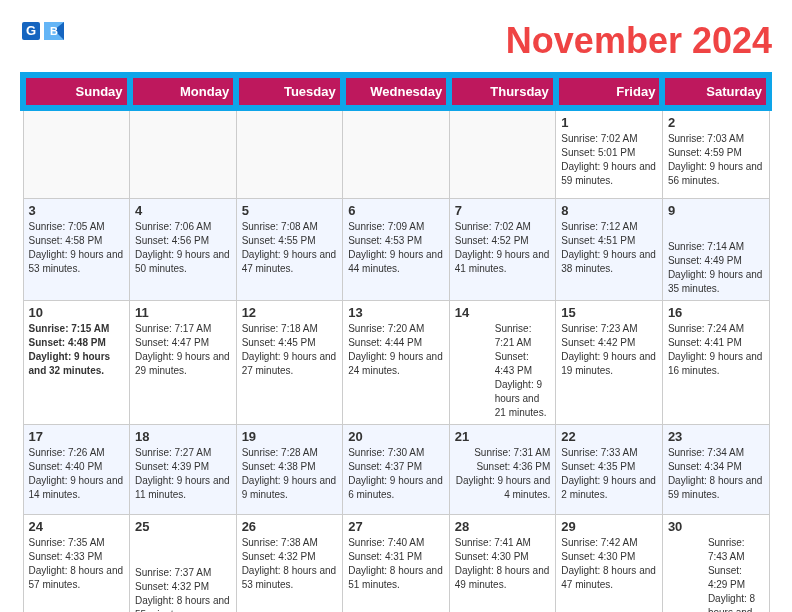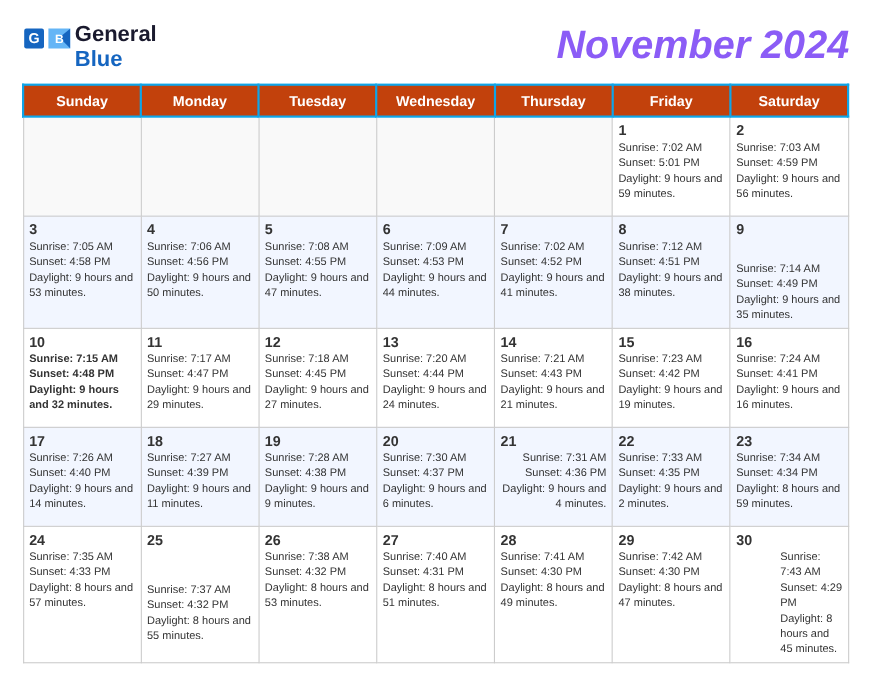--- a/index.html
+++ b/index.html
@@ -20,39 +20,38 @@
       display: flex;
       flex-direction: column;
       align-items: flex-start;
     }
     .title-area {
       text-align: right;
     }
     .month-title {
       font-size: 36px;
       font-weight: bold;
-      color: #8b5cf6;
-      font-style: italic;
+      color: #ef4444;
     }
     .location-title {
       font-size: 16px;
       color: #333;
     }
     .calendar {
       width: 100%;
       border-collapse: collapse;
       table-layout: fixed;
     }
     .calendar th {
-      background-color: #c2410c;
+      background-color: #be185d;
       color: #fff;
       font-size: 13px;
       padding: 6px 4px;
-      text-align: center;
-      border: 2px solid #0ea5e9;
+      text-align: right;
+      border: 6px solid #0ea5e9;
     }
     .calendar td {
       border: 1px solid #ccc;
       vertical-align: top;
       padding: 4px 5px;
       font-size: 10.5px;
       color: #333;
       height: 90px;
     }
     .day-num {
@@ -79,26 +78,20 @@
 <div class="header-area">
   <div class="logo">
     <div style="display:flex;align-items:center;gap:4px;">
       <svg width="44" height="38" viewBox="0 0 44 38">
         <rect x="2" y="2" width="18" height="18" rx="2" fill="#1565c0"></rect>
         <text x="11" y="15" font-size="13" font-weight="bold" fill="white" text-anchor="middle">G</text>
         <polygon points="24,2 44,2 44,20 24,20" fill="#64b5f6"></polygon>
         <polygon points="34,10 44,2 44,20" fill="#1565c0"></polygon>
         <text x="34" y="15" font-size="11" font-weight="bold" fill="white" text-anchor="middle">B</text>
       </svg>
-      <div>
-        <div style="font-size:20px;font-weight:bold;color:#1a1a2e;">
-          <span style="color:#1a1a2e;">General</span>
-        </div>
-        <div style="font-size:20px;font-weight:bold;color:#1565c0;">Blue</div>
-      </div>
     </div>
   </div>
   <div class="title-area">
     <div class="month-title">November 2024</div>
   </div>
 </div>
 
 <table class="calendar">
   <thead>
     <tr>
@@ -195,21 +188,21 @@
 Daylight: 9 hours and 27 minutes.</div>
         </td>
         <td>
           <span class="day-num">13</span>
           <div class="day-info" style="white-space: pre-line;">Sunrise: 7:20 AM
 Sunset: 4:44 PM
 Daylight: 9 hours and 24 minutes.</div>
         </td>
         <td>
           <span class="day-num">14</span>
-          <div class="day-info" style="white-space: pre-line;">Sunrise: 7:21 AM
+          <div class="day-info" style="white-space: pre-line; margin-left: 40px;">Sunrise: 7:21 AM
 Sunset: 4:43 PM
 Daylight: 9 hours and 21 minutes.</div>
         </td>
         <td>
           <span class="day-num">15</span>
           <div class="day-info" style="white-space: pre-line;">Sunrise: 7:23 AM
 Sunset: 4:42 PM
 Daylight: 9 hours and 19 minutes.</div>
         </td>
         <td>

